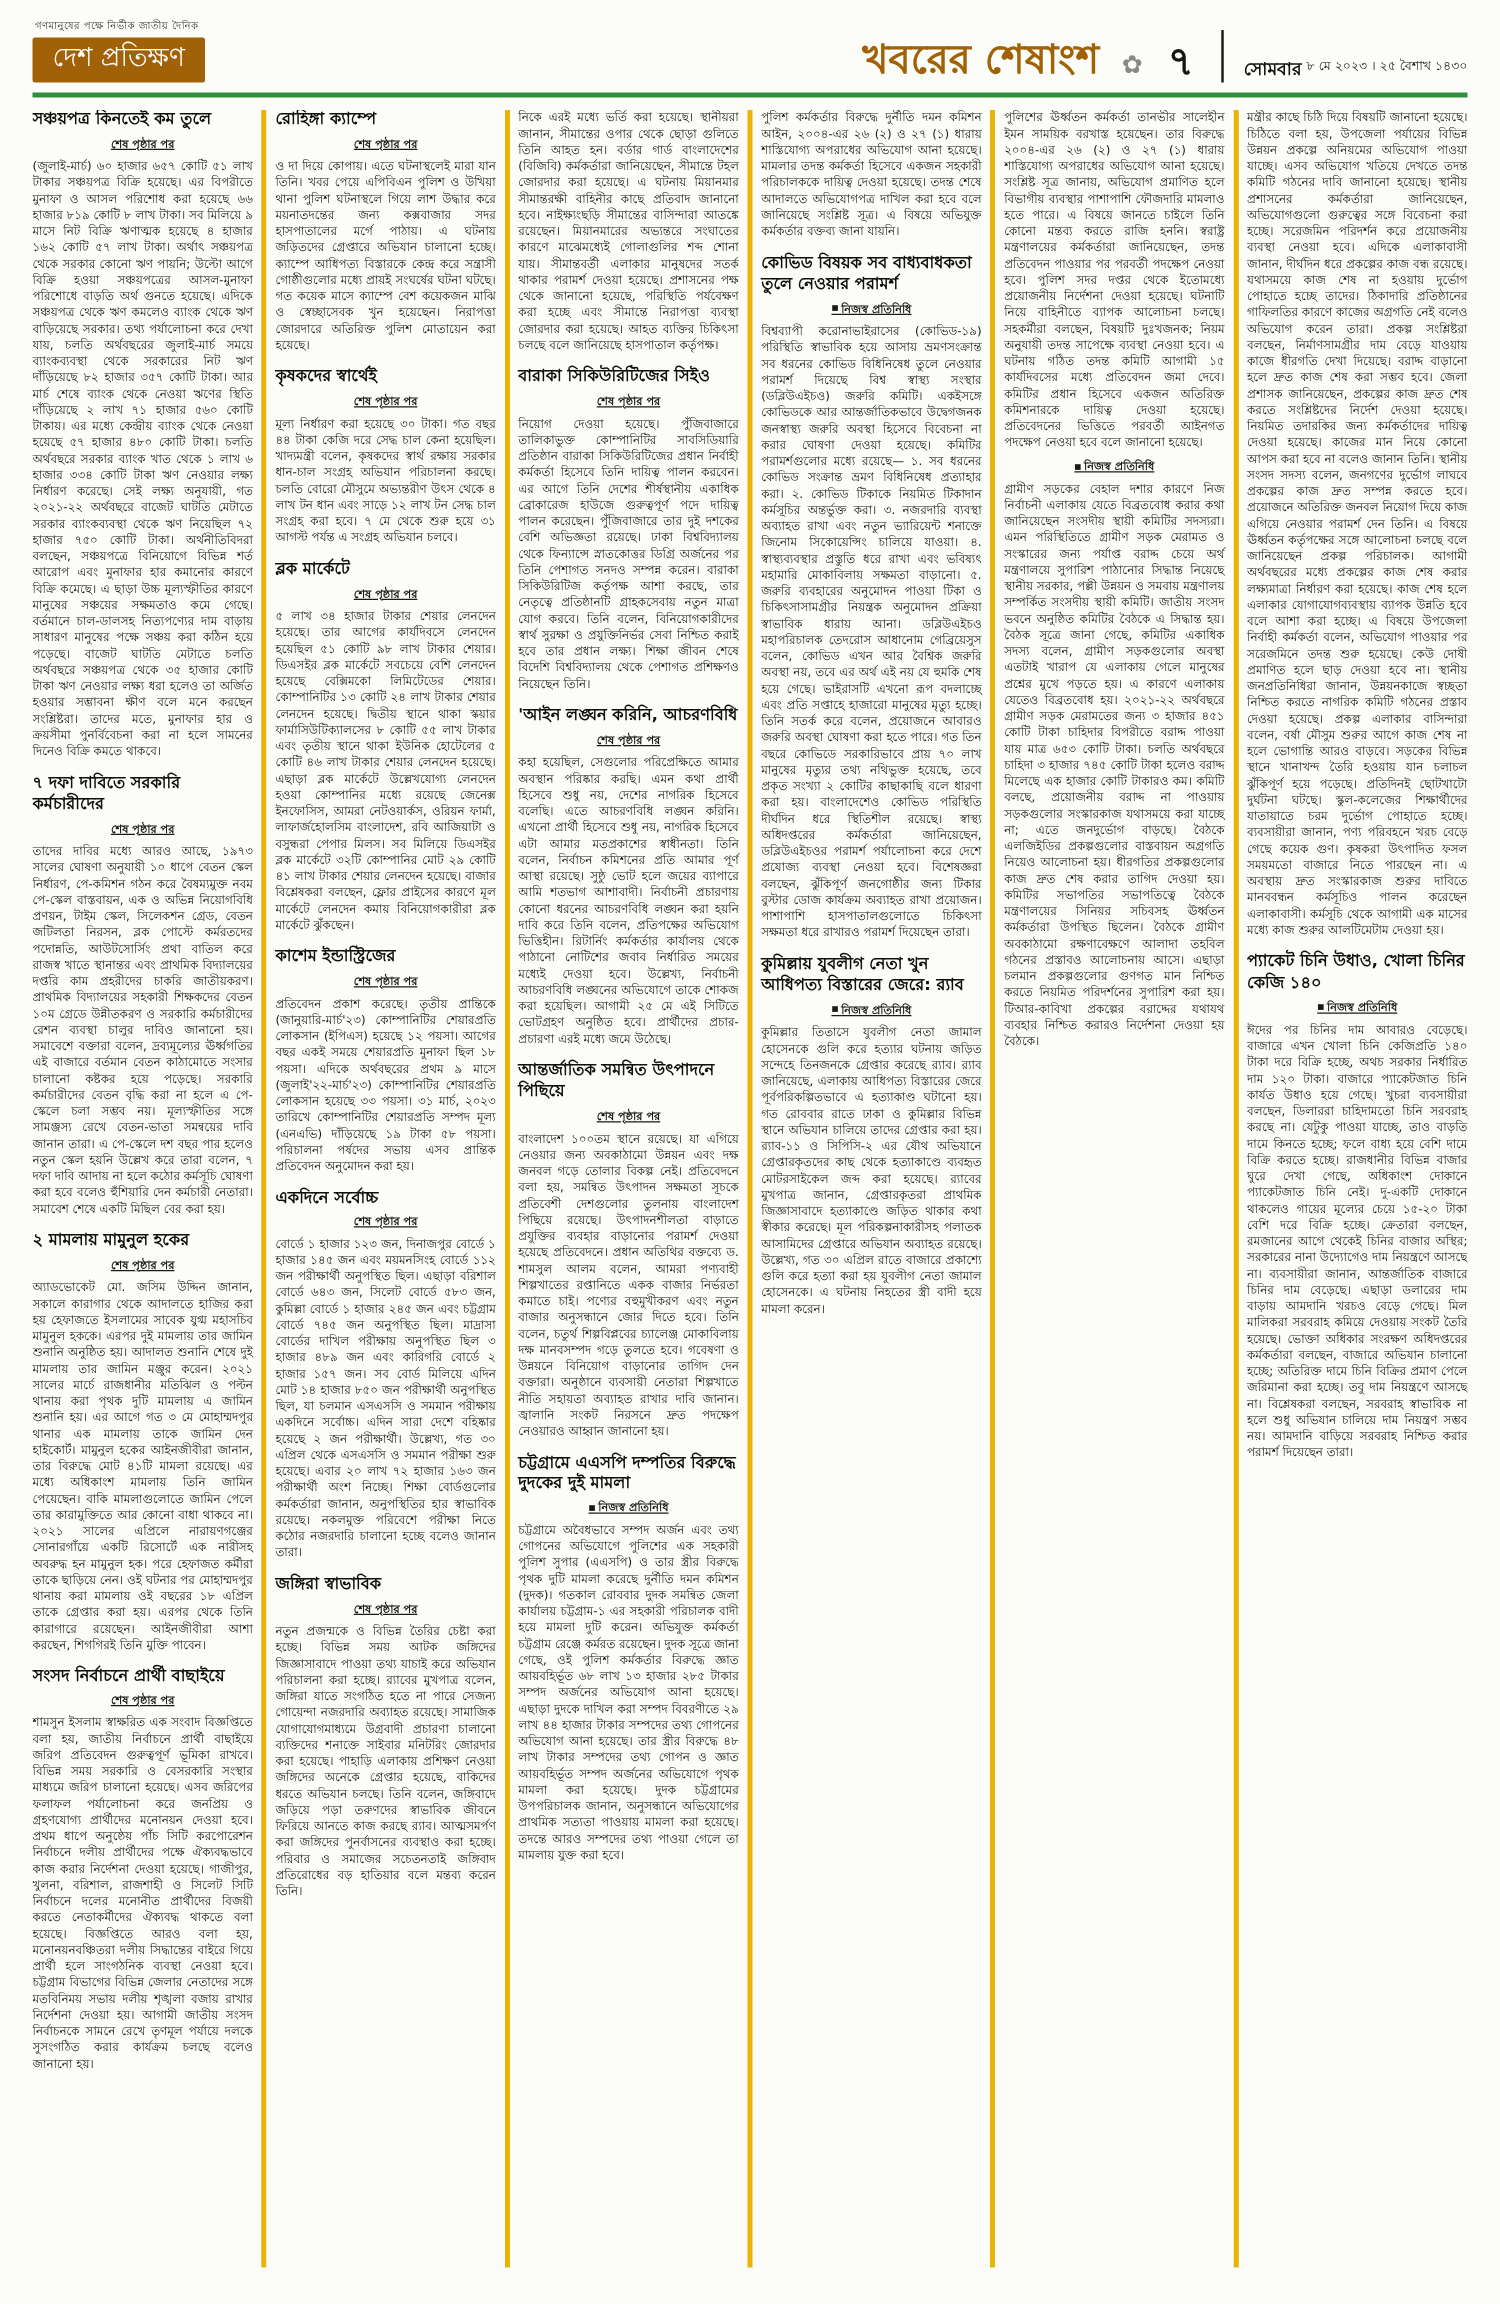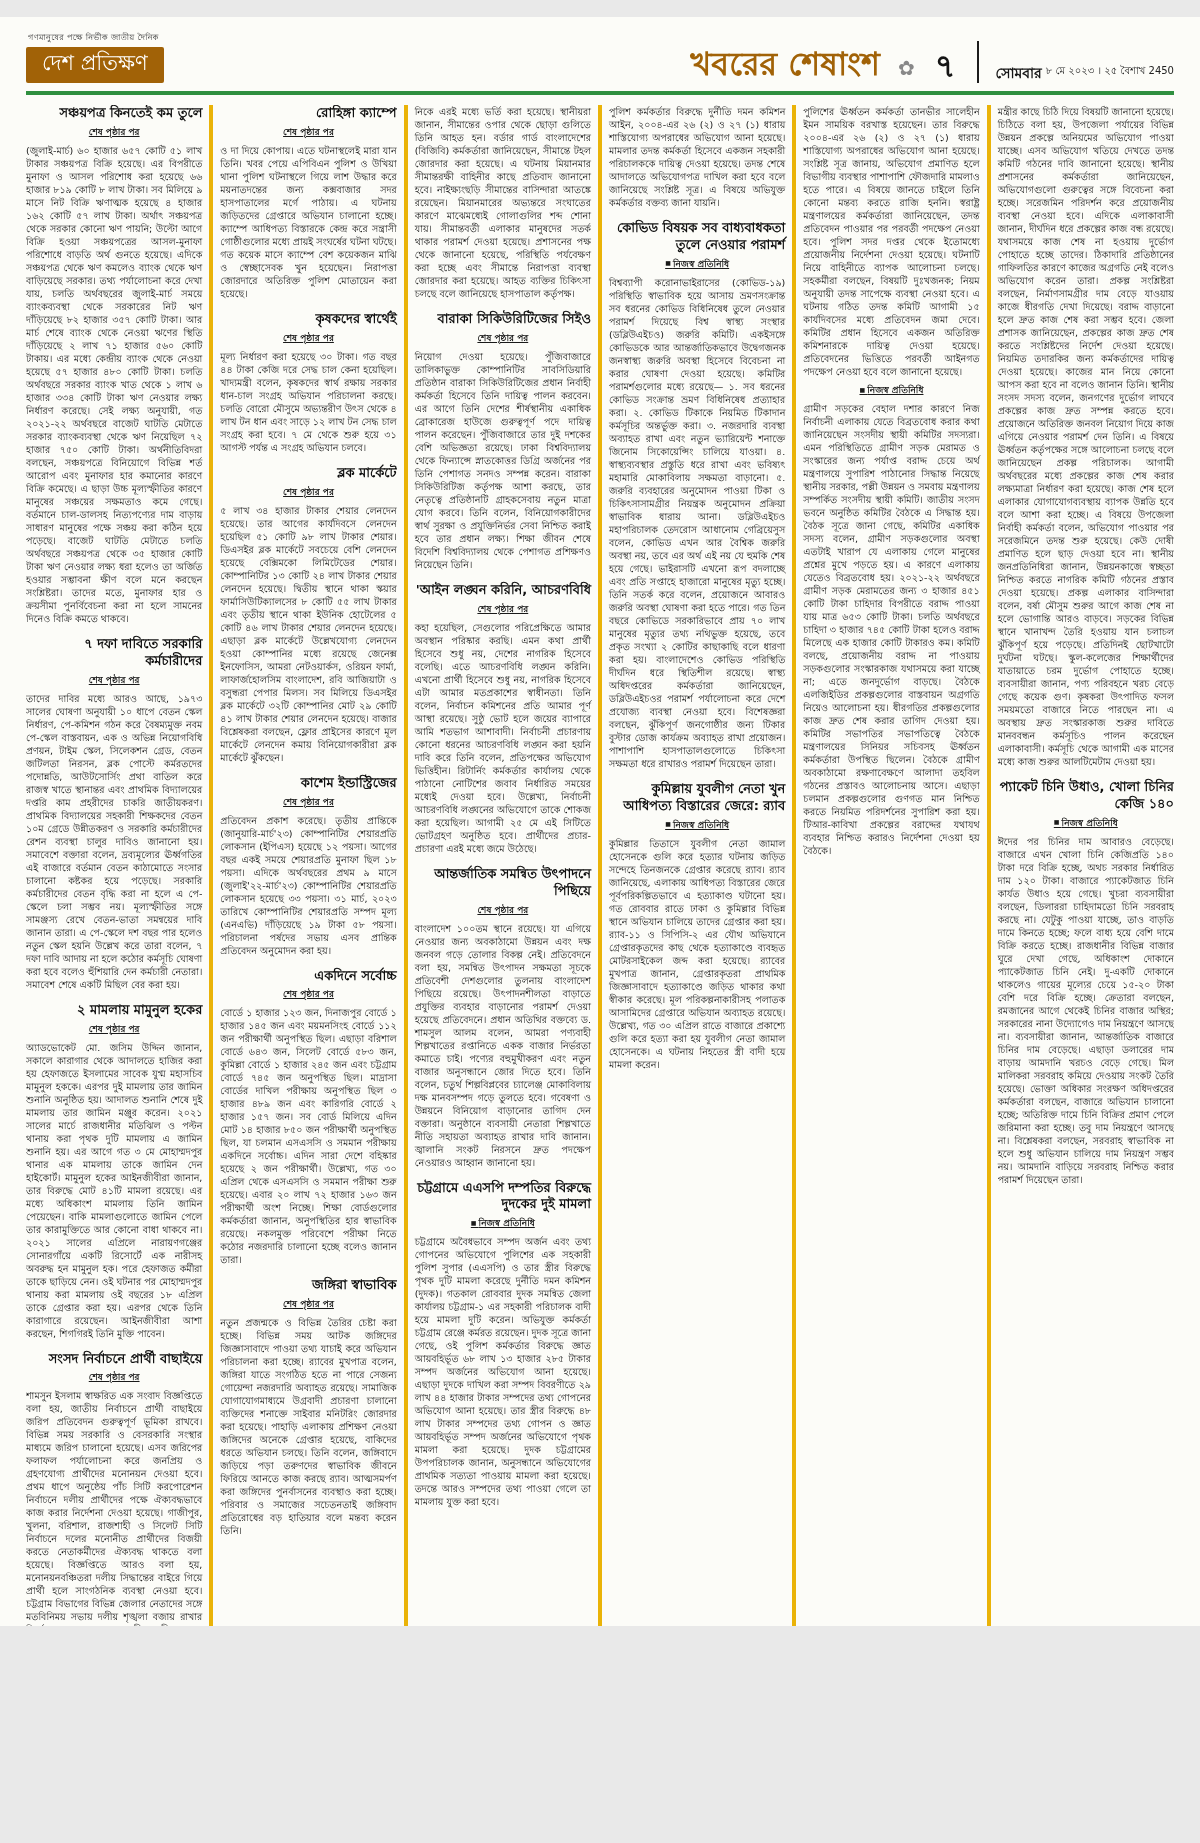--- a/index.html
+++ b/index.html
@@ -1,18 +1,18 @@
 <!DOCTYPE html>
 <html lang="bn"><head>
 <meta charset="utf-8">
 <style>
   * { margin:0; padding:0; box-sizing:border-box; }
   html, body { background:#e9e9e9; }
   .page {
-    width:1200px; height:1609px; margin:17px auto; background:#fcfcf8;
+    width:1200px; height:1843px; margin:0 auto; background:#fcfcf8;
     font-family:"DejaVu Sans","Liberation Sans",sans-serif; color:#151515;
     overflow:hidden; position:relative;
   }
   
   .hdr { display:flex; align-items:flex-end; padding:14px 26px 8px 26px; gap:12px; }
   .masthead { display:flex; flex-direction:column; gap:3px; }
   .tagline { font-size:8px; color:#333; letter-spacing:.4px; padding-left:2px; }
   .logo {
     background:#a16207; color:#ffffff; font-weight:normal; font-size:21px;
     line-height:1; padding:6px 16px 9px 16px; border-radius:2px; white-space:nowrap;
@@ -25,21 +25,21 @@
   .datebox { display:flex; flex-direction:row; gap:4px; padding:0 0 3px 4px; min-width:170px; }
   .day { font-size:14px; font-weight:bold; line-height:1; }
   .date { font-size:10px; line-height:1; color:#222; }
   .greenrule { height:4px; background:#2f8f3f; margin:0 26px; }
   
   .cols { display:flex; padding:10px 26px 12px 26px; height:1748px; overflow:hidden; }
   .col { flex:1 1 0; overflow:hidden; padding:0 7px; }
   .col + .col { border-left:4px solid #eab308; }
   .col:first-child { padding-left:0; }
   .col:last-child { padding-right:0; }
-  .headline { font-size:13px; font-weight:bold; text-align:right; line-height:1.3; margin:11px 0 3px 0; color:#0f0f0f; }
+  .headline { font-size:13px; font-weight:bold; text-align:left; line-height:1.3; margin:11px 0 3px 0; color:#0f0f0f; }
   .col > .headline:first-child { margin-top:0; }
   .subhead, .byline { font-size:9px; font-weight:bold; text-align:center; margin:0 0 4px 0; color:#1a1a1a;text-decoration:underline; }
   .byline::before { content:"■ "; font-size:6px; vertical-align:1.5px; color:#1a1a1a; }
   .body { font-size:9.5px; line-height:13px; text-align:justify; margin-bottom:5px; color:#161616; }
 </style>
 </head>
 <body>
 
 <div class="page">
 
@@ -48,21 +48,21 @@
       <div class="tagline">গণমানুষের পক্ষে নির্ভীক জাতীয় দৈনিক</div>
       <div class="logo">দেশ প্রতিক্ষণ</div>
     </div>
     <div class="spacer"></div>
     <div class="section-title">খবরের শেষাংশ</div>
     <div class="ornament">✿</div>
     <div class="pageno">৭</div>
     <div class="vbar"></div>
     <div class="datebox">
       <div class="day">সোমবার</div>
-      <div class="date">৮ মে ২০২৩ । ২৫ বৈশাখ 2450</div>
+      <div class="date">৮ মে ২০২৩ । ২৫ বৈশাখ ১৪৩০</div>
     </div>
   </div>
 
   <div class="greenrule"></div>
 
   <div class="cols" id="columns">
       <div class="col">
         <div class="headline">সঞ্চয়পত্র কিনতেই কম তুলে</div>
         <div class="subhead">শেষ পৃষ্ঠার পর</div>
         <div class="body">(জুলাই-মার্চ) ৬০ হাজার ৬৫৭ কোটি ৫১ লাখ টাকার সঞ্চয়পত্র বিক্রি হয়েছে। এর বিপরীতে মুনাফা ও আসল পরিশোধ করা হয়েছে ৬৬ হাজার ৮১৯ কোটি ৮ লাখ টাকা। সব মিলিয়ে ৯ মাসে নিট বিক্রি ঋণাত্মক হয়েছে ৪ হাজার ১৬২ কোটি ৫৭ লাখ টাকা। অর্থাৎ সঞ্চয়পত্র থেকে সরকার কোনো ঋণ পায়নি; উল্টো আগে বিক্রি হওয়া সঞ্চয়পত্রের আসল-মুনাফা পরিশোধে বাড়তি অর্থ গুনতে হয়েছে। এদিকে সঞ্চয়পত্র থেকে ঋণ কমলেও ব্যাংক থেকে ঋণ বাড়িয়েছে সরকার। তথ্য পর্যালোচনা করে দেখা যায়, চলতি অর্থবছরের জুলাই-মার্চ সময়ে ব্যাংকব্যবস্থা থেকে সরকারের নিট ঋণ দাঁড়িয়েছে ৮২ হাজার ৩৫৭ কোটি টাকা। আর মার্চ শেষে ব্যাংক থেকে নেওয়া ঋণের স্থিতি দাঁড়িয়েছে ২ লাখ ৭১ হাজার ৫৬০ কোটি টাকায়। এর মধ্যে কেন্দ্রীয় ব্যাংক থেকে নেওয়া হয়েছে ৫৭ হাজার ৪৮০ কোটি টাকা। চলতি অর্থবছরে সরকার ব্যাংক খাত থেকে ১ লাখ ৬ হাজার ৩৩৪ কোটি টাকা ঋণ নেওয়ার লক্ষ্য নির্ধারণ করেছে। সেই লক্ষ্য অনুযায়ী, গত ২০২১-২২ অর্থবছরে বাজেট ঘাটতি মেটাতে সরকার ব্যাংকব্যবস্থা থেকে ঋণ নিয়েছিল ৭২ হাজার ৭৫০ কোটি টাকা। অর্থনীতিবিদরা বলছেন, সঞ্চয়পত্রে বিনিয়োগে বিভিন্ন শর্ত আরোপ এবং মুনাফার হার কমানোর কারণে বিক্রি কমেছে। এ ছাড়া উচ্চ মূল্যস্ফীতির কারণে মানুষের সঞ্চয়ের সক্ষমতাও কমে গেছে। বর্তমানে চাল-ডালসহ নিত্যপণ্যের দাম বাড়ায় সাধারণ মানুষের পক্ষে সঞ্চয় করা কঠিন হয়ে পড়েছে। বাজেট ঘাটতি মেটাতে চলতি অর্থবছরে সঞ্চয়পত্র থেকে ৩৫ হাজার কোটি টাকা ঋণ নেওয়ার লক্ষ্য ধরা হলেও তা অর্জিত হওয়ার সম্ভাবনা ক্ষীণ বলে মনে করছেন সংশ্লিষ্টরা। তাদের মতে, মুনাফার হার ও ক্রয়সীমা পুনর্বিবেচনা করা না হলে সামনের দিনেও বিক্রি কমতে থাকবে।</div>

